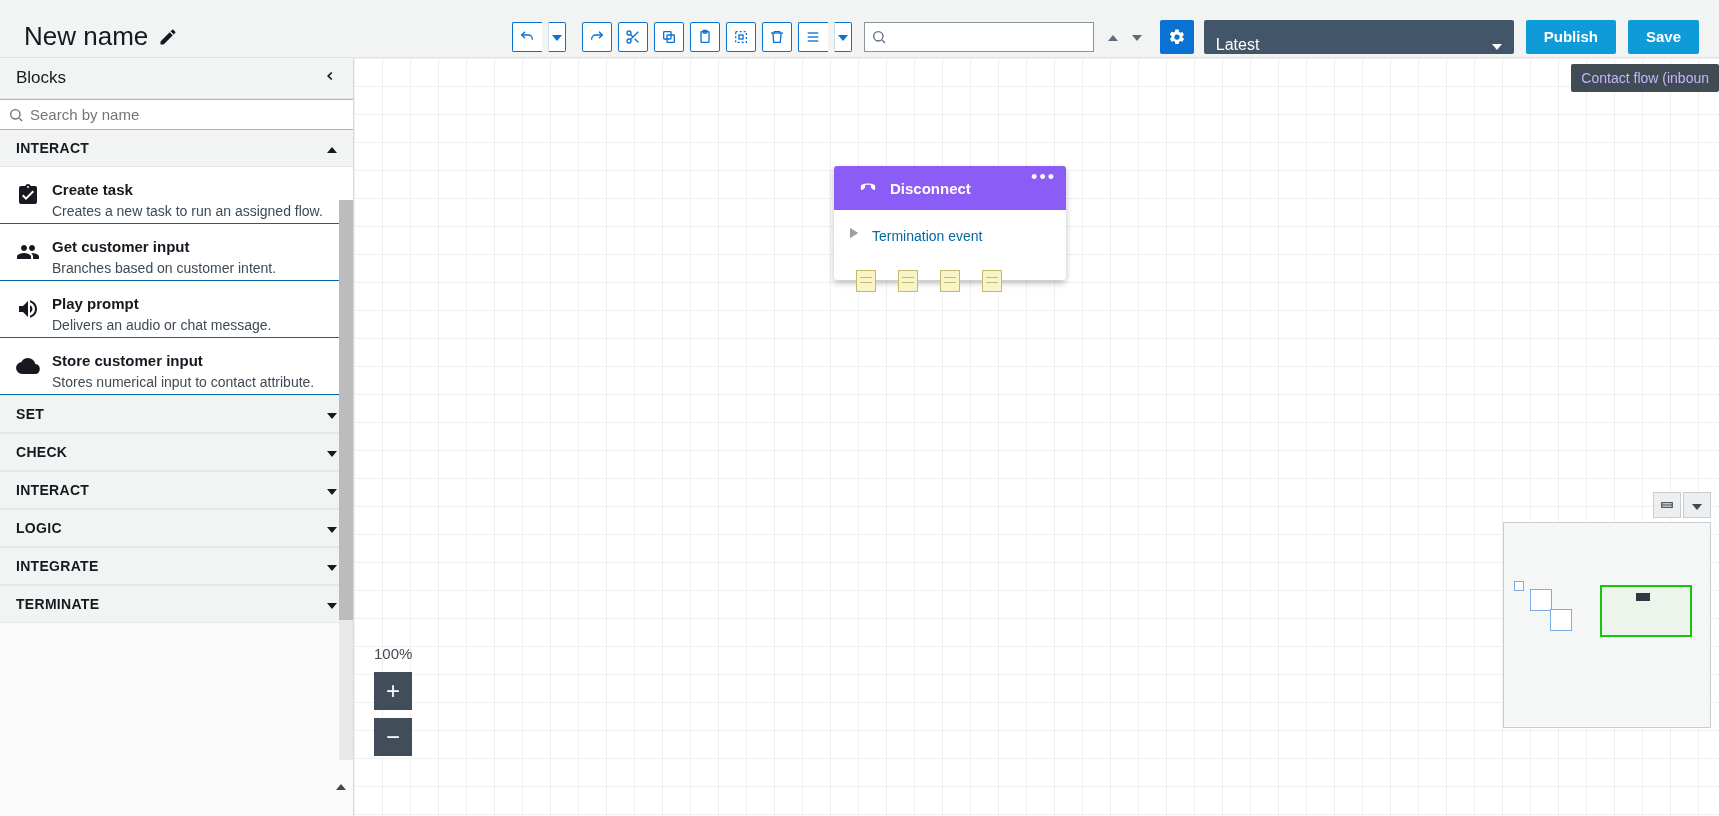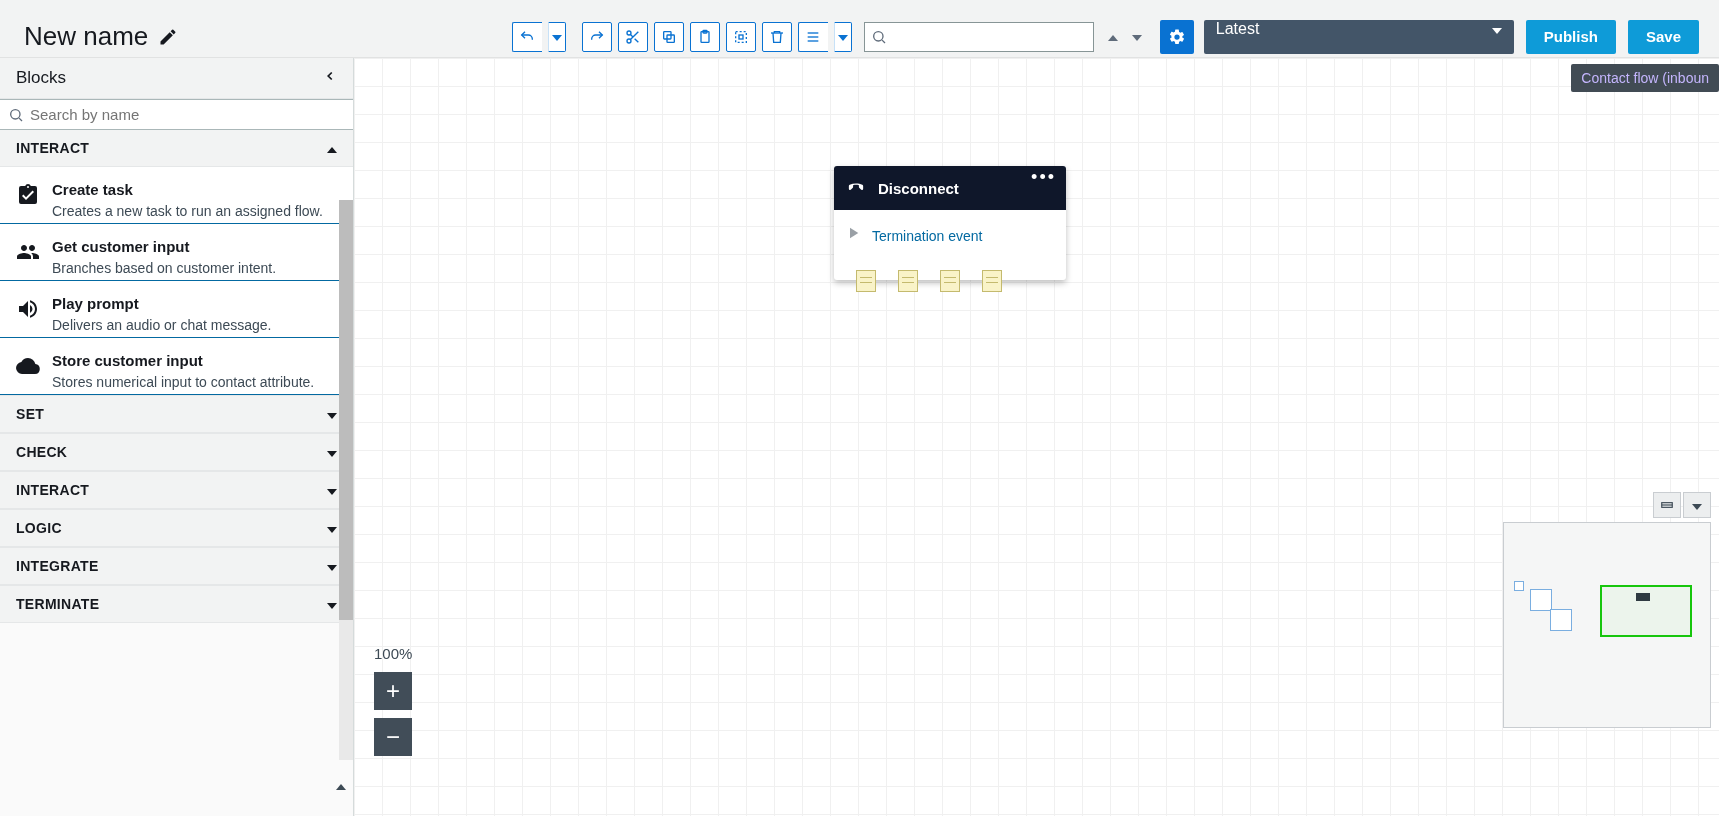--- a/index.html
+++ b/index.html
@@ -18,21 +18,21 @@
   .tbtn.split { border-right: none; border-top-right-radius: 0; border-bottom-right-radius: 0; }
   .tcaret { width: 18px; height: 30px; border: 1px solid #0972d2; border-left: 1px solid #c7e1f7; background: #fff; color: #0972d2; display: inline-flex; align-items: center; justify-content: center; cursor: pointer; border-top-right-radius: 2px; border-bottom-right-radius: 2px; }
   .spacer6 { width: 4px; }
 
   .search-wrap { display: flex; align-items: center; border: 1px solid #879596; background: #fff; height: 30px; width: 230px; padding: 0 6px; margin-left: 6px; }
   .search-wrap input { border: none; outline: none; flex: 1; font-size: 14px; background: transparent; }
   .search-nav { display: flex; gap: 2px; align-items: center; margin-left: 2px; }
   .chev-btn { width: 22px; height: 30px; background: transparent; border: none; color: #5f6b7a; display: inline-flex; align-items: center; justify-content: center; cursor: pointer; }
 
   .gear-btn { width: 34px; height: 34px; background: #0972d2; color: #fff; border: none; display: inline-flex; align-items: center; justify-content: center; cursor: pointer; margin-left: 6px; border-radius: 2px;}
-  .version-select { height: 34px; min-width: 310px; background: #435568; color: #fff; display: flex; align-items: flex-start; justify-content: space-between; padding: 0 12px; cursor: pointer; margin-left: 4px; border-radius: 2px;}
+  .version-select { height: 34px; min-width: 310px; background: #435568; color: #fff; display: flex; align-items: flex-end; justify-content: space-between; padding: 0 12px; cursor: pointer; margin-left: 4px; border-radius: 2px;}
   .primary-btn { height: 34px; padding: 0 18px; background: #0e9bd8; color: #fff; border: none; font-size: 15px; cursor: pointer; border-radius: 2px; margin-left: 6px; font-weight: 600; }
 
   
   .body { flex: 1; display: flex; min-height: 0; background: #fff; }
 
   
   .sidebar { width: 354px; border-right: 1px solid #d5dbdb; display: flex; flex-direction: column; background: #fafafa; position: relative; }
   .sb-head { display: flex; align-items: center; justify-content: space-between; padding: 10px 16px; border-bottom: 1px solid #e5e7e8; background: #f2f3f3;}
   .sb-head-title { font-size: 17px; font-weight: 400; }
   .sb-search { display: flex; align-items: center; border: 1px solid #aab7b8; background: #fff; margin: 0; padding: 6px 8px; border-left: none; border-right: none;}
@@ -56,21 +56,21 @@
     background-image: linear-gradient(#f0f0f0 1px, transparent 1px), linear-gradient(90deg, #f0f0f0 1px, transparent 1px);
     background-size: 28px 28px;
   }
   .badge-flowtype { position: absolute; top: 6px; right: 0; background: #414b54; color: #c4b5fd; font-size: 14px; padding: 6px 10px; border-radius: 2px; }
   .zoom-panel { position: absolute; left: 20px; bottom: 60px; display: flex; flex-direction: column; gap: 8px; }
   .zoom-label { font-size: 15px; color: #3d4a55; margin-bottom: 2px; }
   .zoom-btn { width: 38px; height: 38px; background: #414d58; color: #fff; font-size: 24px; border: none; display: flex; align-items: center; justify-content: center; cursor: pointer; }
 
   
   .node { position: absolute; left: 480px; top: 108px; width: 232px; background: #fff; border-radius: 3px; box-shadow: 0 3px 6px rgba(0,0,0,.25); }
-  .node-head { background: #0f172a; color: #fff; display: flex; align-items: center; gap: 12px; padding: 10px 12px; border-top-left-radius: 3px; border-top-right-radius: 3px; position: relative; text-align: right; }
+  .node-head { background: #8b5cf6; color: #fff; display: flex; align-items: center; gap: 12px; padding: 10px 24px; border-top-left-radius: 3px; border-top-right-radius: 3px; position: relative; text-align: right; }
   .node-head .more { margin-left: auto; letter-spacing: 2px; cursor: pointer; font-size: 18px; line-height: 10px; position: absolute; right: 10px; top: 6px;}
   .node-title { font-size: 15px; font-weight: 700; }
   .node-body { display: flex; align-items: center; gap: 10px; padding: 14px 14px 32px 10px; position: relative; }
   .in-port { width: 18px; height: 24px; color: #9aa0a6; }
   .node-annot { position: absolute; left: 22px; bottom: -12px; display: flex; gap: 22px; }
   .annot { width: 20px; height: 22px; background: #f9f3c8; border: 1px solid #c4ba6e; position: relative; }
   .annot::before, .annot::after { content: ""; position: absolute; left: 3px; right: 3px; height: 1px; background: #c4ba6e; }
   .annot::before { top: 6px; } .annot::after { top: 11px; }
 
   

